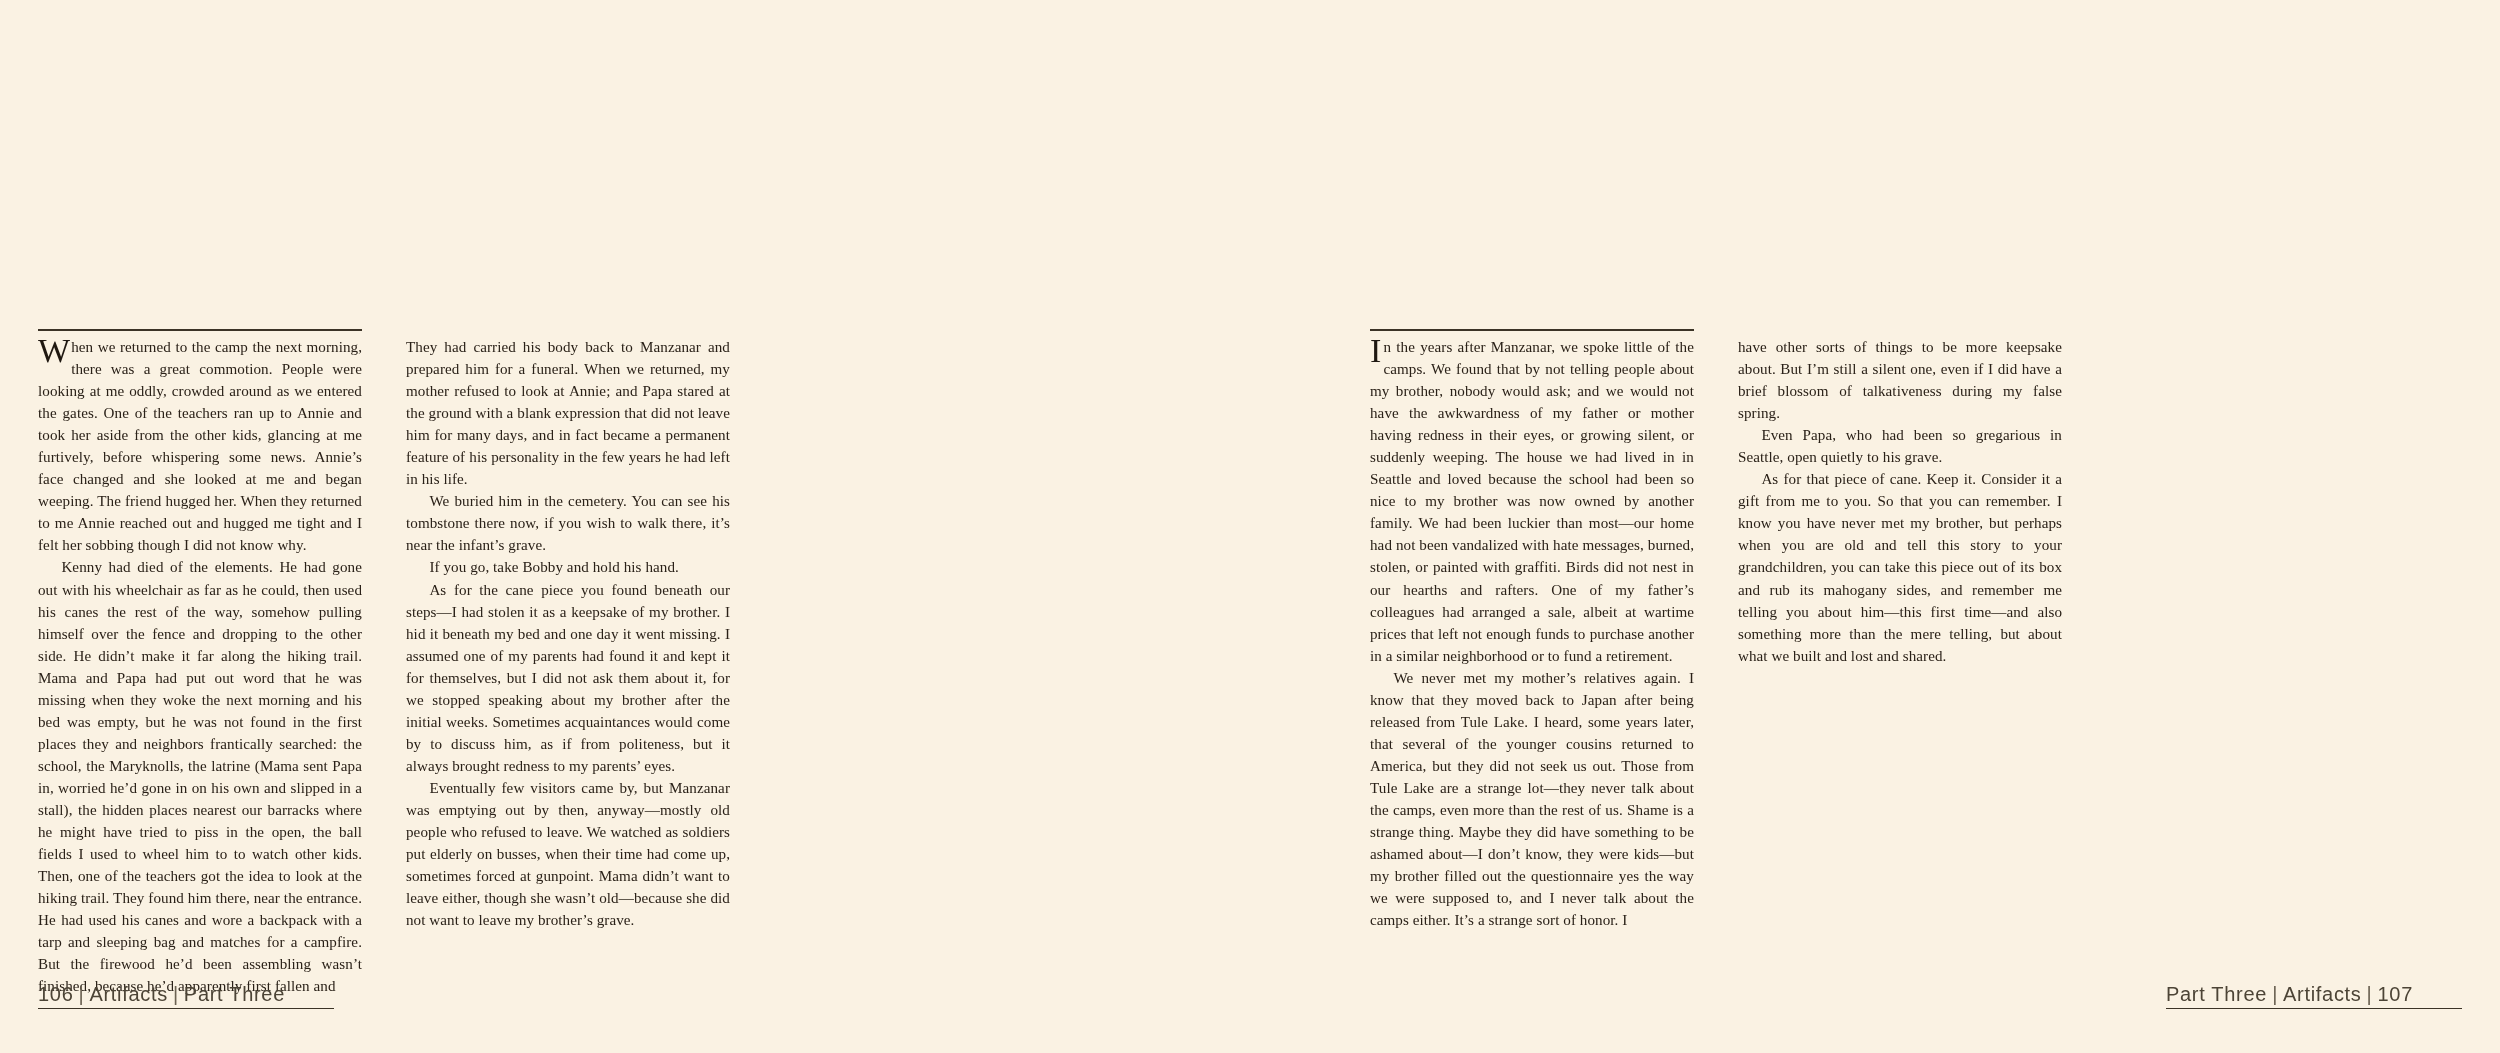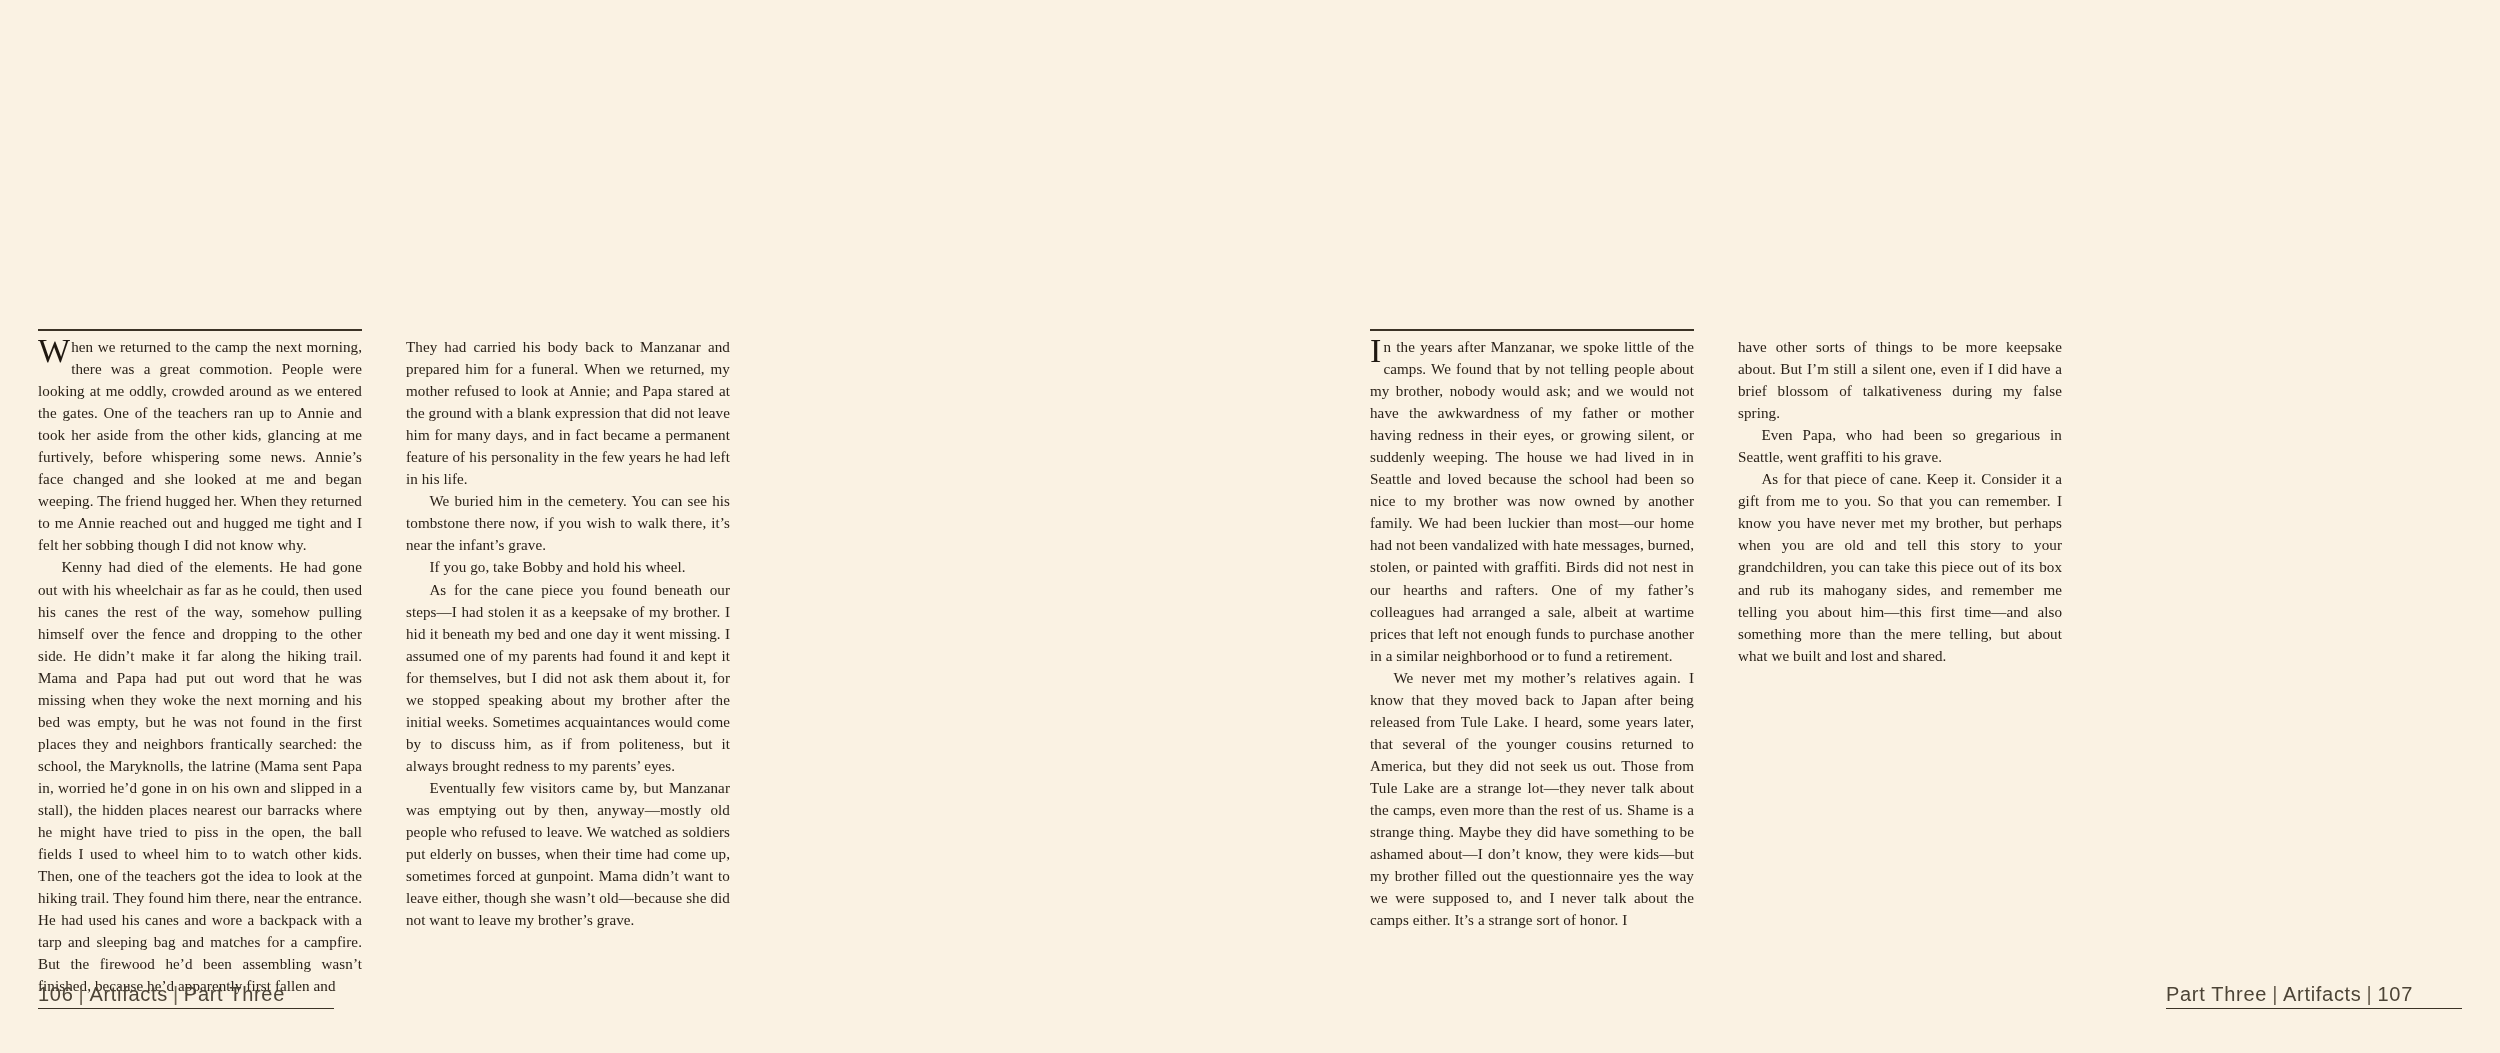--- a/index.html
+++ b/index.html
@@ -112,21 +112,21 @@
     <div class="text-area">
 
       <div class="col">
         <p><span class="dropcap">W</span><span>hen we returned to the camp the next morning, there was a great commotion. People were looking at me oddly, crowded around as we entered the gates. One of the teachers ran up to Annie and took her aside from the other kids, glancing at me furtively, before whispering some news. Annie’s face changed and she looked at me and began weeping. The friend hugged her. When they returned to me Annie reached out and hugged me tight and I felt her sobbing though I did not know why.</span></p>
         <p>Kenny had died of the elements. He had gone out with his wheelchair as far as he could, then used his canes the rest of the way, somehow pulling himself over the fence and dropping to the other side. He didn’t make it far along the hiking trail. Mama and Papa had put out word that he was missing when they woke the next morning and his bed was empty, but he was not found in the first places they and neighbors frantically searched: the school, the Maryknolls, the latrine (Mama sent Papa in, worried he’d gone in on his own and slipped in a stall), the hidden places nearest our barracks where he might have tried to piss in the open, the ball fields I used to wheel him to to watch other kids. Then, one of the teachers got the idea to look at the hiking trail. They found him there, near the entrance. He had used his canes and wore a backpack with a tarp and sleeping bag and matches for a campfire. But the firewood he’d been assembling wasn’t finished, because he’d apparently first fallen and</p>
       </div>
 
       <div class="col">
         <p>They had carried his body back to Manzanar and prepared him for a funeral. When we returned, my mother refused to look at Annie; and Papa stared at the ground with a blank expression that did not leave him for many days, and in fact became a permanent feature of his personality in the few years he had left in his life.</p>
         <p>We buried him in the cemetery. You can see his tombstone there now, if you wish to walk there, it’s near the infant’s grave.</p>
-        <p>If you go, take Bobby and hold his wheel.</p>
+        <p>If you go, take Bobby and hold his hand.</p>
         <p>As for the cane piece you found beneath our steps—I had stolen it as a keepsake of my brother. I hid it beneath my bed and one day it went missing. I assumed one of my parents had found it and kept it for themselves, but I did not ask them about it, for we stopped speaking about my brother after the initial weeks. Sometimes acquaintances would come by to discuss him, as if from politeness, but it always brought redness to my parents’ eyes.</p>
         <p>Eventually few visitors came by, but Manzanar was emptying out by then, anyway—mostly old people who refused to leave. We watched as soldiers put elderly on busses, when their time had come up, sometimes forced at gunpoint. Mama didn’t want to leave either, though she wasn’t old—because she did not want to leave my brother’s grave.</p>
       </div>
 
     </div>
 
     <div class="footer">
       <span>106</span><span class="sep">|</span><span>Artifacts</span><span class="sep">|</span><span>Part Three</span>
     </div>
 
@@ -138,21 +138,21 @@
 
     <div class="text-area">
 
       <div class="col">
         <p><span class="dropcap narrow">I</span><span>n the years after Manzanar, we spoke little of the camps. We found that by not telling people about my brother, nobody would ask; and we would not have the awkwardness of my father or mother having redness in their eyes, or growing silent, or suddenly weeping. The house we had lived in in Seattle and loved because the school had been so nice to my brother was now owned by another family. We had been luckier than most—our home had not been vandalized with hate messages, burned, stolen, or painted with graffiti. Birds did not nest in our hearths and rafters. One of my father’s colleagues had arranged a sale, albeit at wartime prices that left not enough funds to purchase another in a similar neighborhood or to fund a retirement.</span></p>
         <p>We never met my mother’s relatives again. I know that they moved back to Japan after being released from Tule Lake. I heard, some years later, that several of the younger cousins returned to America, but they did not seek us out. Those from Tule Lake are a strange lot—they never talk about the camps, even more than the rest of us. Shame is a strange thing. Maybe they did have something to be ashamed about—I don’t know, they were kids—but my brother filled out the questionnaire yes the way we were supposed to, and I never talk about the camps either. It’s a strange sort of honor. I</p>
       </div>
 
       <div class="col">
         <p>have other sorts of things to be more keepsake about. But I’m still a silent one, even if I did have a brief blossom of talkativeness during my false spring.</p>
-        <p>Even Papa, who had been so gregarious in Seattle, went graffiti to his grave.</p>
+        <p>Even Papa, who had been so gregarious in Seattle, open quietly to his grave.</p>
         <p>As for that piece of cane. Keep it. Consider it a gift from me to you. So that you can remember. I know you have never met my brother, but perhaps when you are old and tell this story to your grandchildren, you can take this piece out of its box and rub its mahogany sides, and remember me telling you about him—this first time—and also something more than the mere telling, but about what we built and lost and shared.</p>
       </div>
 
     </div>
 
     <div class="footer">
       <span>Part Three</span><span class="sep">|</span><span>Artifacts</span><span class="sep">|</span><span>107</span>
     </div>
 
   </div>

